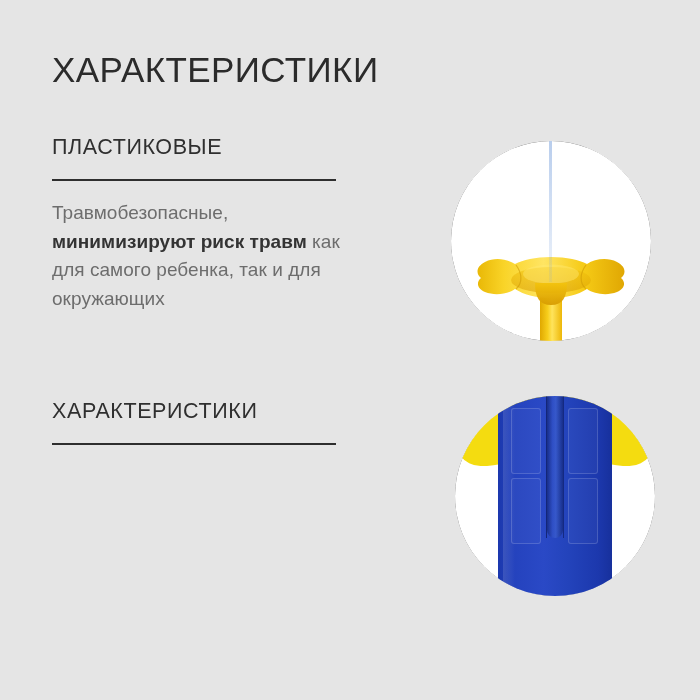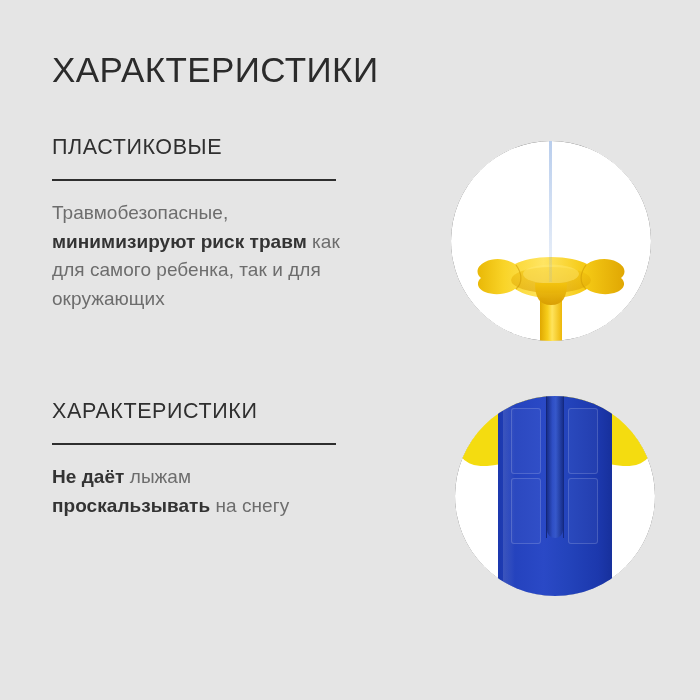--- a/index.html
+++ b/index.html
@@ -346,23 +346,20 @@
 
       </div>
     </div>
   </div>
 
   <div class="feature feature--two">
     <div class="feature-heading">
       <div>ХАРАКТЕРИСТИКИ</div>
     </div>
     <div class="feature-rule"></div>
-    <div class="feature-body">
-      <b>Не даёт</b><span> лыжам </span><b>проскальзывать</b><span> на снегу</span>
-    </div>
   </div>
 
   <div class="photo photo--two">
     <div class="photo-clip">
       <div class="ski-stage">
         <div class="ski-yellow-left"></div>
         <div class="ski-yellow-right"></div>
         <div class="ski-yellow-gloss-l"></div>
         <div class="ski-yellow-gloss-r"></div>
 

